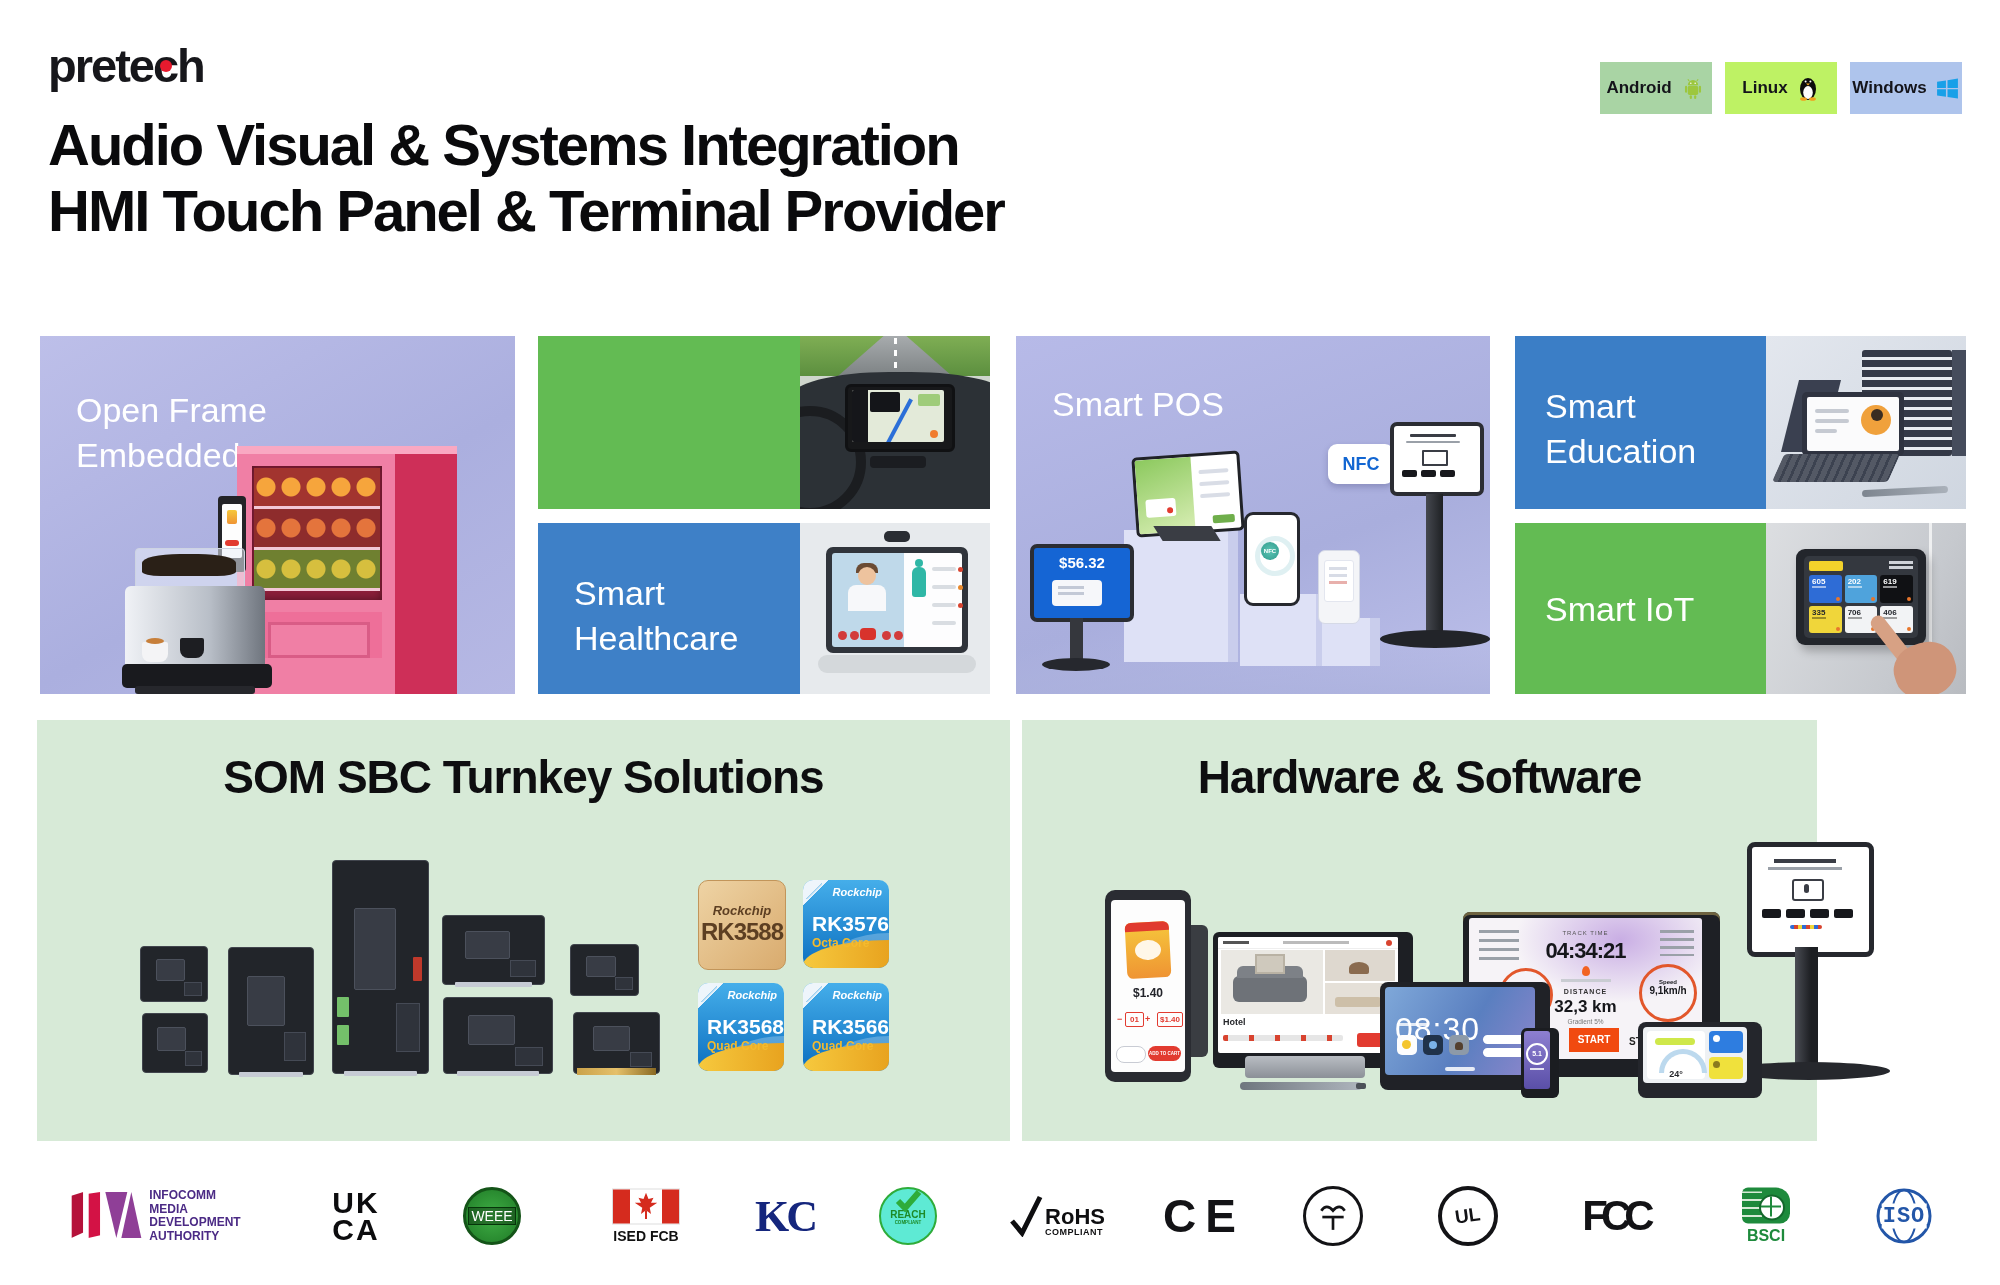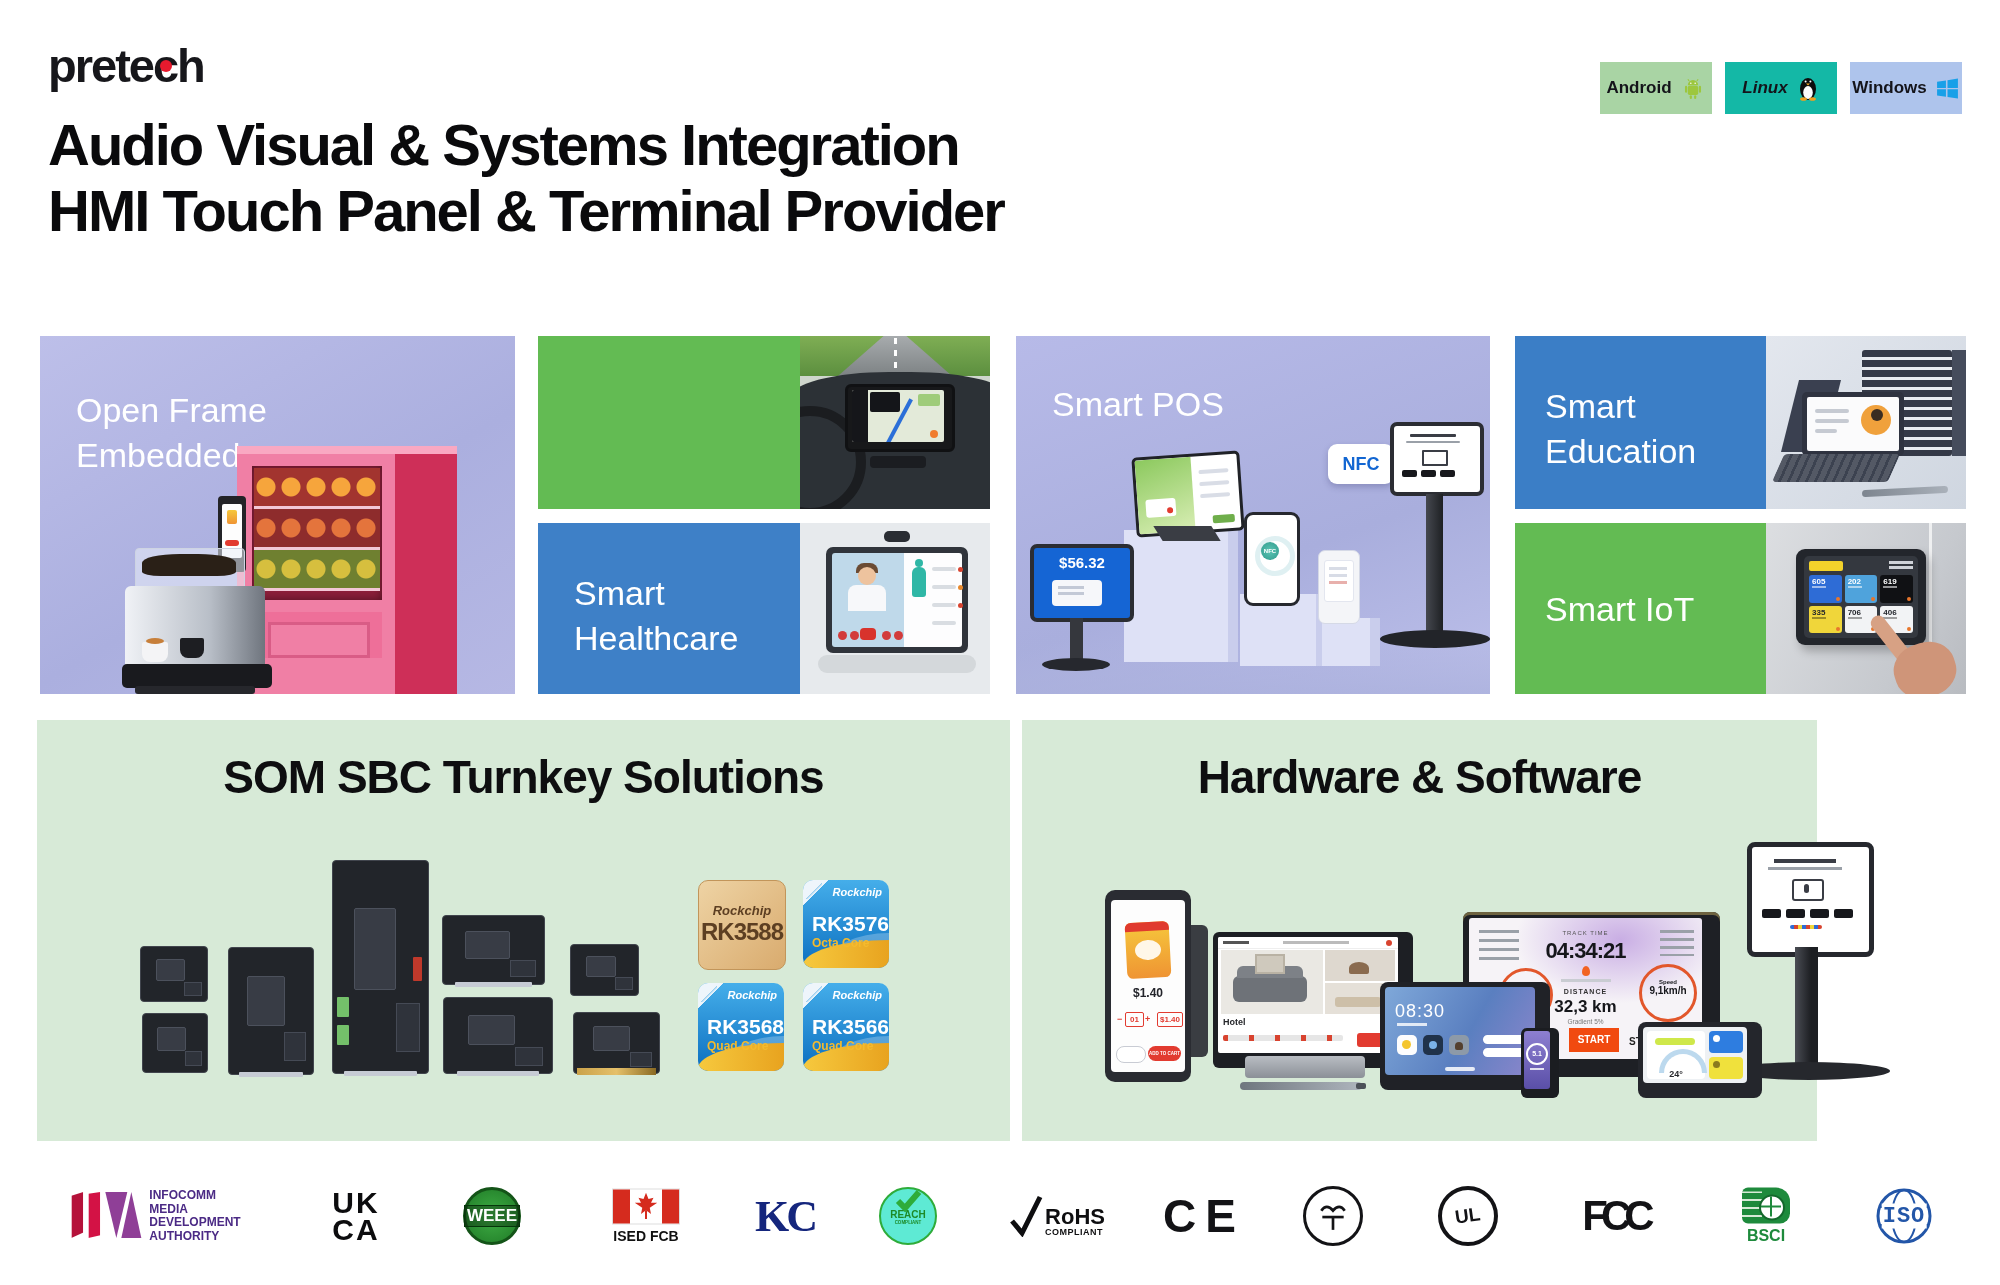--- a/index.html
+++ b/index.html
@@ -6,21 +6,21 @@
   .page{position:relative;width:2000px;height:1285px;background:#ffffff;overflow:hidden;
         font-family:"Liberation Sans",sans-serif;color:#111;}
   
   .logo{position:absolute;left:48px;top:38px;font-size:47px;font-weight:bold;letter-spacing:-2px;color:#17171b;}
   .logo .cwrap{position:relative;display:inline-block;}
   .logo .cdot{position:absolute;left:7px;top:22px;width:12px;height:12px;border-radius:50%;background:#e81a2e;}
   .badges{position:absolute;top:62px;right:38px;display:flex;gap:13px;}
   .badge{width:112px;height:52px;display:flex;align-items:center;justify-content:center;gap:8px;
          font-size:17px;font-weight:bold;color:#14141a;}
   .badge.android{background:#a9d4a4;}
-  .badge.linux{background:#14b8a6;font-style:italic;}
+  .badge.linux{background:#bef264;}
   .badge.windows{background:#aec4ec;}
   .headline{position:absolute;left:48px;top:112px;font-size:58px;line-height:66px;font-weight:bold;
             letter-spacing:-2px;color:#0a0a0c;}
   
   .tile{position:absolute;overflow:hidden;}
   .tile .tl{position:absolute;left:36px;color:#fff;font-size:34px;line-height:45px;letter-spacing:0;}
   .t-open{left:40px;top:336px;width:475px;height:358px;background:linear-gradient(150deg,#bdbfe9 0%,#abafdf 55%,#b6b8e4 100%);}
   .t-car{left:538px;top:336px;width:452px;height:173px;background:#63bb53;}
   .t-health{left:538px;top:523px;width:452px;height:171px;background:#3e80c7;}
   .t-pos{left:1016px;top:336px;width:474px;height:358px;background:linear-gradient(160deg,#b7bae8 0%,#a9aedd 60%,#bdc0ea 100%);}
@@ -204,21 +204,21 @@
   .fit-c1{position:absolute;left:30px;top:50px;width:48px;height:48px;border:3px solid #e2572b;border-radius:50%;}
   .fit-c2{position:absolute;left:170px;top:46px;width:52px;height:52px;border:3px solid #e2572b;border-radius:50%;text-align:center;color:#15161a;}
   .fit-c2 .sp1{display:block;margin-top:12px;font-size:6px;font-weight:bold;}
   .fit-c2 .sp2{display:block;font-size:10px;font-weight:bold;}
   .fit-players{position:absolute;right:8px;top:12px;width:34px;height:26px;background:repeating-linear-gradient(#9aa0a8 0 3px,rgba(0,0,0,0) 3px 8px);}
   .fit-pause{position:absolute;left:56px;top:118px;font-size:10px;font-weight:bold;color:#222;}
   .fit-start{position:absolute;left:100px;top:110px;width:50px;height:24px;background:#f14a10;color:#fff;font-size:10px;font-weight:bold;text-align:center;line-height:24px;}
   .fit-stop{position:absolute;left:160px;top:118px;font-size:10px;font-weight:bold;color:#222;}
   .tabclk{position:absolute;left:358px;top:262px;width:160px;height:98px;background:#202227;border-radius:8px;padding:5px;}
   .tabclk-scr{position:relative;width:150px;height:88px;border-radius:4px;overflow:hidden;background:linear-gradient(120deg,#7fa8d9,#5a7fc0 55%,#8d86cc);}
-  .clk{position:absolute;left:10px;top:14px;font-size:18px;color:#fff;letter-spacing:1px;}
+  .clk{position:absolute;left:10px;top:24px;font-size:32px;color:#fff;letter-spacing:1px;}
   .clk-date{position:absolute;left:12px;top:36px;width:30px;height:3px;background:rgba(255,255,255,.8);}
   .app{position:absolute;top:48px;width:20px;height:20px;border-radius:5px;}
   .a1{left:12px;background:#fdfdfd;} .a1::after{content:"";position:absolute;left:5px;top:5px;width:9px;height:9px;background:#f4c52e;border-radius:50%;}
   .a2{left:38px;background:#20324a;} .a2::after{content:"";position:absolute;left:6px;top:6px;width:8px;height:8px;background:#7ab2e8;border-radius:50%;}
   .a3{left:64px;background:#8d9aa8;} .a3::after{content:"";position:absolute;left:6px;top:7px;width:8px;height:8px;background:#54402e;border-radius:50% 50% 2px 2px;}
   .srch{position:absolute;right:8px;top:48px;width:44px;height:9px;background:#fff;border-radius:5px;}
   .srch2{position:absolute;right:8px;top:61px;width:44px;height:9px;background:#fff;border-radius:5px;}
   .tab-home{position:absolute;left:60px;bottom:4px;width:30px;height:4px;background:rgba(255,255,255,.85);border-radius:2px;}
   .mini-ph{position:absolute;left:499px;top:308px;width:32px;height:64px;background:#1b1d21;border-radius:6px;padding:3px;}
   .mini-scr{position:relative;width:26px;height:58px;background:linear-gradient(#8d7fd0,#5a4fa8);border-radius:3px;text-align:center;overflow:hidden;}
@@ -249,21 +249,21 @@
   .imda{display:flex;align-items:center;gap:10px;}
   .imda-mark{position:relative;width:70px;height:56px;}
   .ib{position:absolute;top:4px;width:12px;height:46px;}
   .ib1{left:2px;background:#b5123a;clip-path:polygon(0 8%,100% 0,100% 88%,0 100%);}
   .ib2{left:19px;background:#d31245;clip-path:polygon(0 4%,100% 0,100% 94%,0 100%);}
   .im-tri{position:absolute;left:36px;top:4px;width:0;height:0;border-left:11px solid transparent;border-right:11px solid transparent;border-top:46px solid #8f3f97;}
   .im-tri2{position:absolute;left:52px;top:4px;width:0;height:0;border-left:10px solid transparent;border-right:10px solid transparent;border-bottom:46px solid #8f3f97;}
   .imda-text{font-size:12px;line-height:13.5px;font-weight:bold;color:#4b2a85;letter-spacing:0;}
   .ukca{font-size:30px;line-height:27px;font-weight:bold;color:#0c0c0e;letter-spacing:2px;text-align:center;}
   .weee{width:52px;height:52px;border-radius:50%;background:radial-gradient(#3fae45,#1f7a26);border:3px solid #145418;display:flex;align-items:center;justify-content:center;}
-  .weee span{font-size:17px;font-weight:bold;color:#fff;background:rgba(0,0,0,.3);border:1px solid #06350a;padding:0 2px;}
+  .weee span{font-size:14px;font-weight:normal;color:#fff;background:rgba(0,0,0,.3);border:1px solid #06350a;padding:0 2px;}
   .flag{position:relative;width:66px;height:34px;background:#fff;border:1px solid #ddd;}
   .flag .fr{position:absolute;top:0;width:17px;height:100%;background:#d52b1e;}
   .fr.l{left:0;} .fr.r{right:0;}
   .ised-lb{font-size:14px;font-weight:bold;color:#111;}
   .kc{font-size:44px;font-weight:bold;color:#15267d;letter-spacing:-3px;font-family:"Liberation Serif",serif;}
   .reach{width:54px;height:54px;border-radius:50%;border:2px solid #2eac3a;display:flex;flex-direction:column;align-items:center;background:#5eead4;}
   .reach-lb{font-size:10px;font-weight:bold;color:#1d8a27;margin-top:-4px;}
   .reach-sub{font-size:4.5px;color:#1d8a27;font-weight:bold;}
   .rohs{display:flex;align-items:flex-end;gap:2px;}
   .rohs-col{display:flex;flex-direction:column;line-height:1;}

